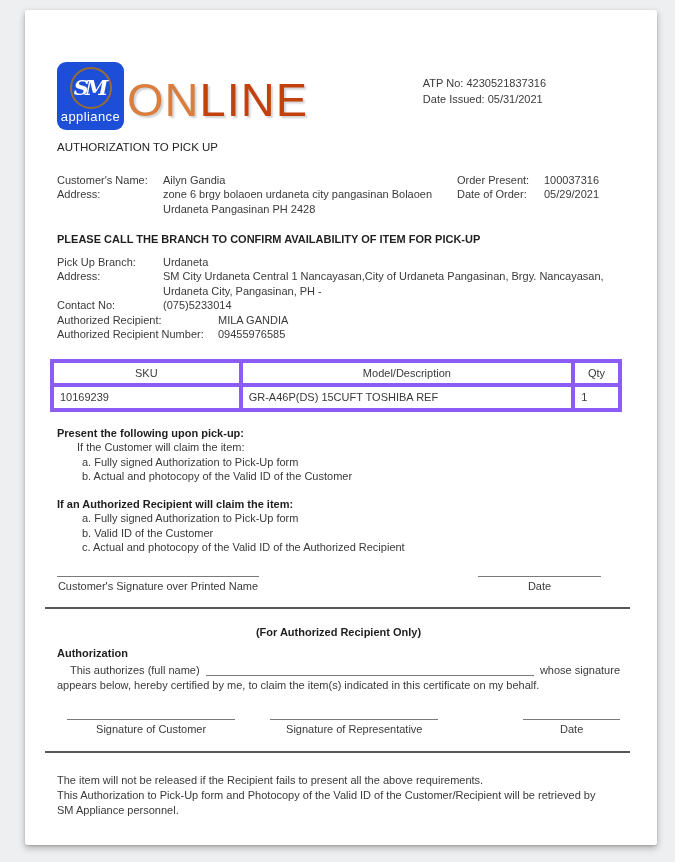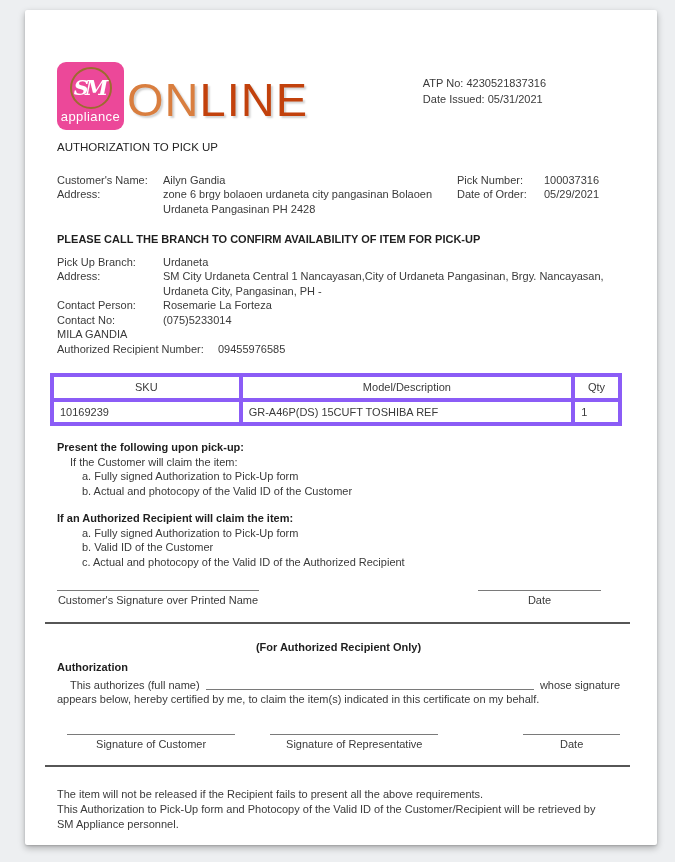--- a/index.html
+++ b/index.html
@@ -17,21 +17,21 @@
     background:#ffffff;
     border-radius:2px;
     box-shadow:0 3px 7px rgba(0,0,0,0.28), 0 1px 2px rgba(0,0,0,0.15);
   }
   .content { padding:52px 37px 0 32px; font-size:11px; line-height:14.5px; }
 
   
   .header { display:flex; justify-content:space-between; align-items:flex-start; }
   .logo-wrap { display:flex; align-items:center; }
   .logo-box {
-    width:67px; height:68px; background:#ec4899; border-radius:9px;
+    width:67px; height:68px; background:#1d4ed8; border-radius:9px;
     display:flex; flex-direction:column; align-items:center; justify-content:flex-start;
     padding-top:5px; flex:none;
   }
   .logo-circle {
     width:42px; height:42px; border:2px solid #9c6b2f; border-radius:50%;
     display:flex; align-items:center; justify-content:center;
   }
   .logo-sm {
     font-family:"DejaVu Serif",serif; font-style:italic; font-weight:bold;
     color:#ffffff; font-size:21px; letter-spacing:-4px; padding-right:3px;
@@ -68,21 +68,21 @@
     font-size:11px;
   }
   table.items th, table.items td { border:4px solid #8b5cf6; padding:3px 6px; height:21px; }
   table.items th { font-weight:normal; text-align:center; }
   table.items td { text-align:left; }
   col.c-sku { width:190px; } col.c-model { width:335px; } col.c-qty { width:47px; }
 
   
   .instructions { margin-top:14px; }
   .inst-heading { font-weight:bold; color:#1f1f1f; }
-  .inst-sub { margin-left:13px; }
+  .inst-sub { margin-left:20px; }
   .inst-item { margin-left:25px; }
   .gap-sm { height:13px; }
 
   
   .sig-row1 { display:flex; justify-content:space-between; margin-top:10px; }
   .sig-box { text-align:center; }
   .sig-line { border-bottom:1px solid #7a7a7a; height:12px; }
   .sig-box.main { width:202px; }
   .sig-box.date1 { width:123px; margin-right:19px; }
   .sig-label { margin-top:2px; }
@@ -146,21 +146,21 @@
         <div class="kv-row">
           <span class="kv-label">Address:</span>
           <span class="val-wrap">
             <span>zone 6 brgy bolaoen urdaneta city pangasinan Bolaoen</span><br>
             <span>Urdaneta Pangasinan PH 2428</span>
           </span>
         </div>
       </div>
       <div class="order-block">
         <div class="kv-row">
-          <span class="kv-label">Pick Number:</span>
+          <span class="kv-label">Order Present:</span>
           <span>100037316</span>
         </div>
         <div class="kv-row">
           <span class="kv-label">Date of Order:</span>
           <span>05/29/2021</span>
         </div>
       </div>
     </div>
 
     <div class="branch-heading">PLEASE CALL THE BRANCH TO CONFIRM AVAILABILITY OF ITEM FOR PICK-UP</div>
@@ -170,28 +170,25 @@
         <span>Urdaneta</span>
       </div>
       <div class="kv-row">
         <span class="kv-label">Address:</span>
         <span class="val-wrap">
           <span>SM City Urdaneta Central 1 Nancayasan,City of Urdaneta Pangasinan, Brgy. Nancayasan,</span><br>
           <span>Urdaneta City, Pangasinan, PH -</span>
         </span>
       </div>
       <div class="kv-row">
-        <span class="kv-label">Contact Person:</span>
-        <span>Rosemarie La Forteza</span>
-      </div>
-      <div class="kv-row">
         <span class="kv-label">Contact No:</span>
         <span>(075)5233014</span>
       </div>
       <div class="kv-row">
+        <span class="kv-label wide">Authorized Recipient:</span>
         <span>MILA GANDIA</span>
       </div>
       <div class="kv-row">
         <span class="kv-label wide">Authorized Recipient Number:</span>
         <span>09455976585</span>
       </div>
     </div>
 
     <table class="items">
       <colgroup>

